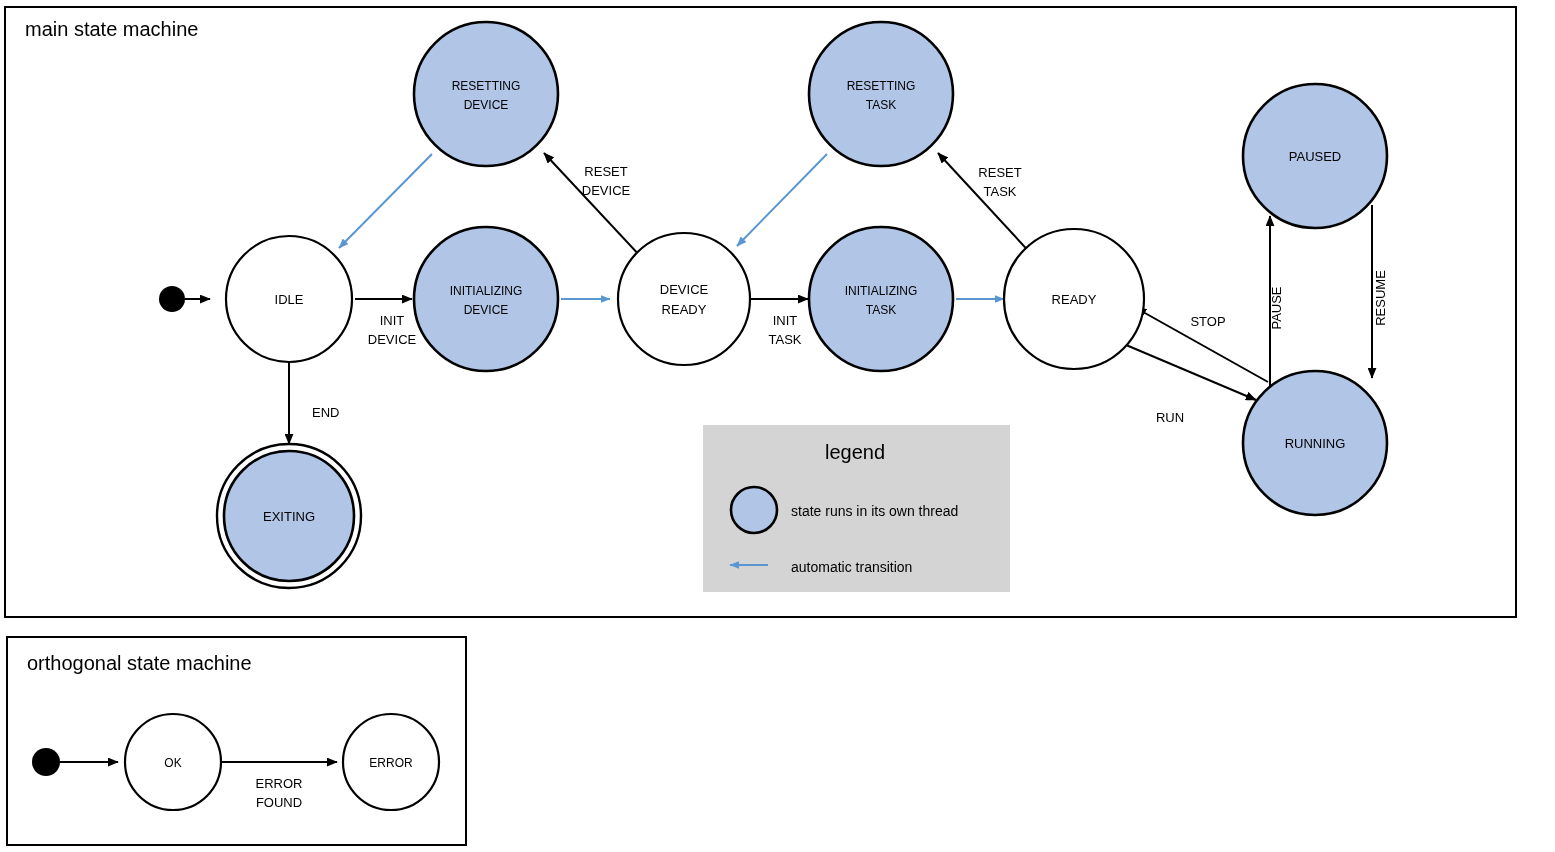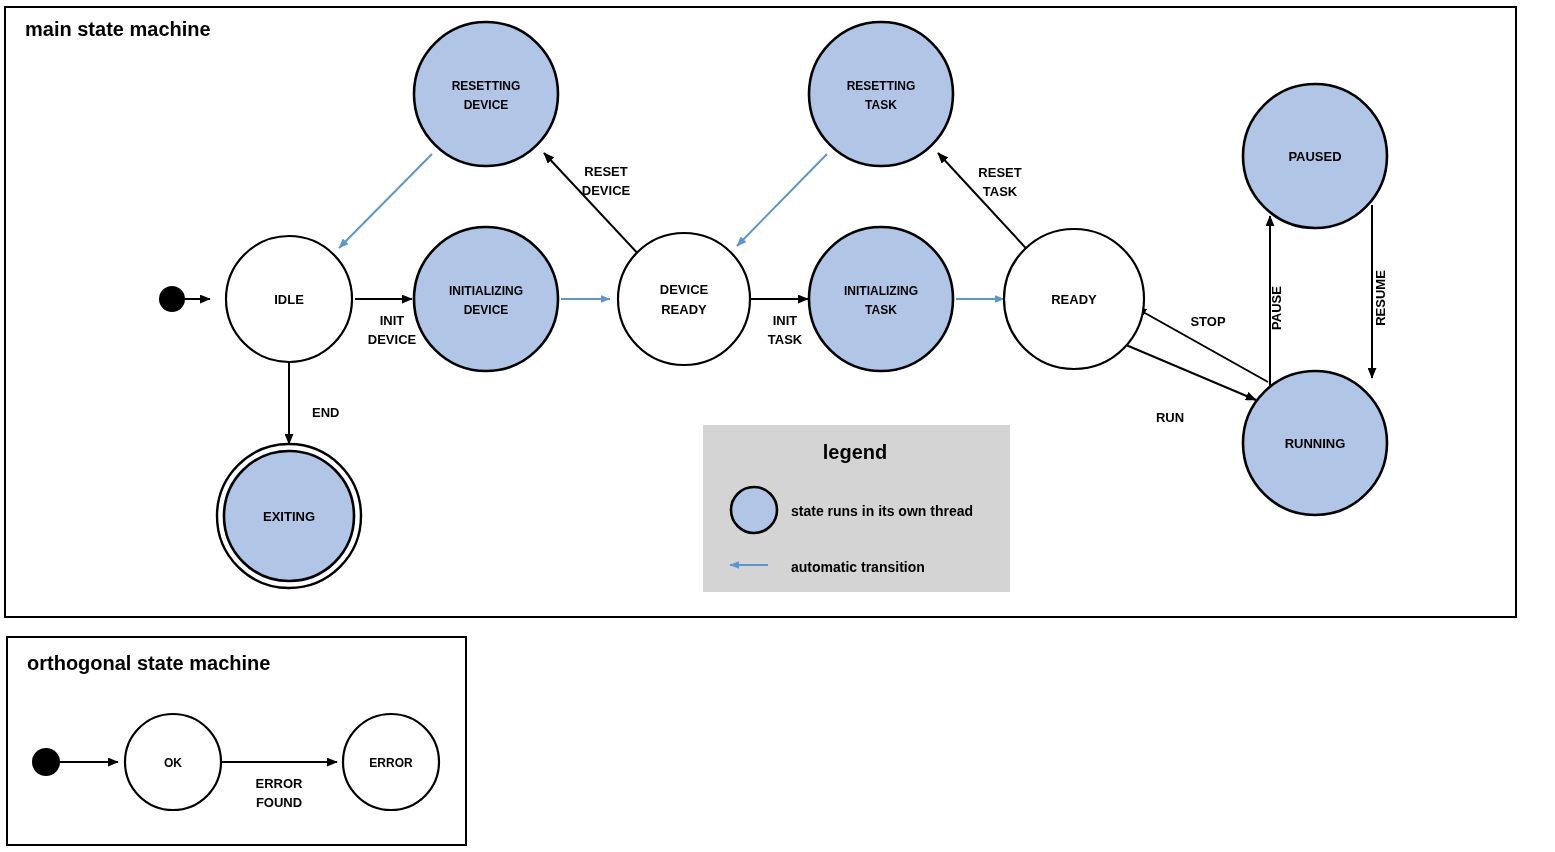--- a/index.html
+++ b/index.html
@@ -1,19 +1,19 @@
 <!DOCTYPE html>
 <html><head>
 <meta charset="utf-8">
 <title>State Machine Diagram</title>
 <style>
   html,body{margin:0;padding:0;background:#ffffff;}
   body{width:1555px;height:852px;position:relative;overflow:hidden;
        font-family:"Liberation Sans",sans-serif;color:#000;}
-  #root{position:absolute;left:0;top:0;width:1555px;height:852px;font-weight:bold;}
+  #root{position:absolute;left:0;top:0;width:1555px;height:852px;}
   svg#canvas{position:absolute;left:0;top:0;width:1555px;height:852px;}
   .frame{fill:#ffffff;stroke:#000000;stroke-width:2;}
   .panel-title{font-size:20px;fill:#000;font-family:"Liberation Sans",sans-serif;}
   .st-plain{fill:#ffffff;stroke:#000000;stroke-width:2.2;}
   .st-thread{fill:#b1c5e7;stroke:#000000;stroke-width:2.6;}
   .st-final-outer{fill:#ffffff;stroke:#000000;stroke-width:2.4;}
   .st-label{font-size:13px;fill:#000;text-anchor:middle;
             font-family:"Liberation Sans",sans-serif;}
   .st-label-sm{font-size:12px;fill:#000;text-anchor:middle;
             font-family:"Liberation Sans",sans-serif;}

